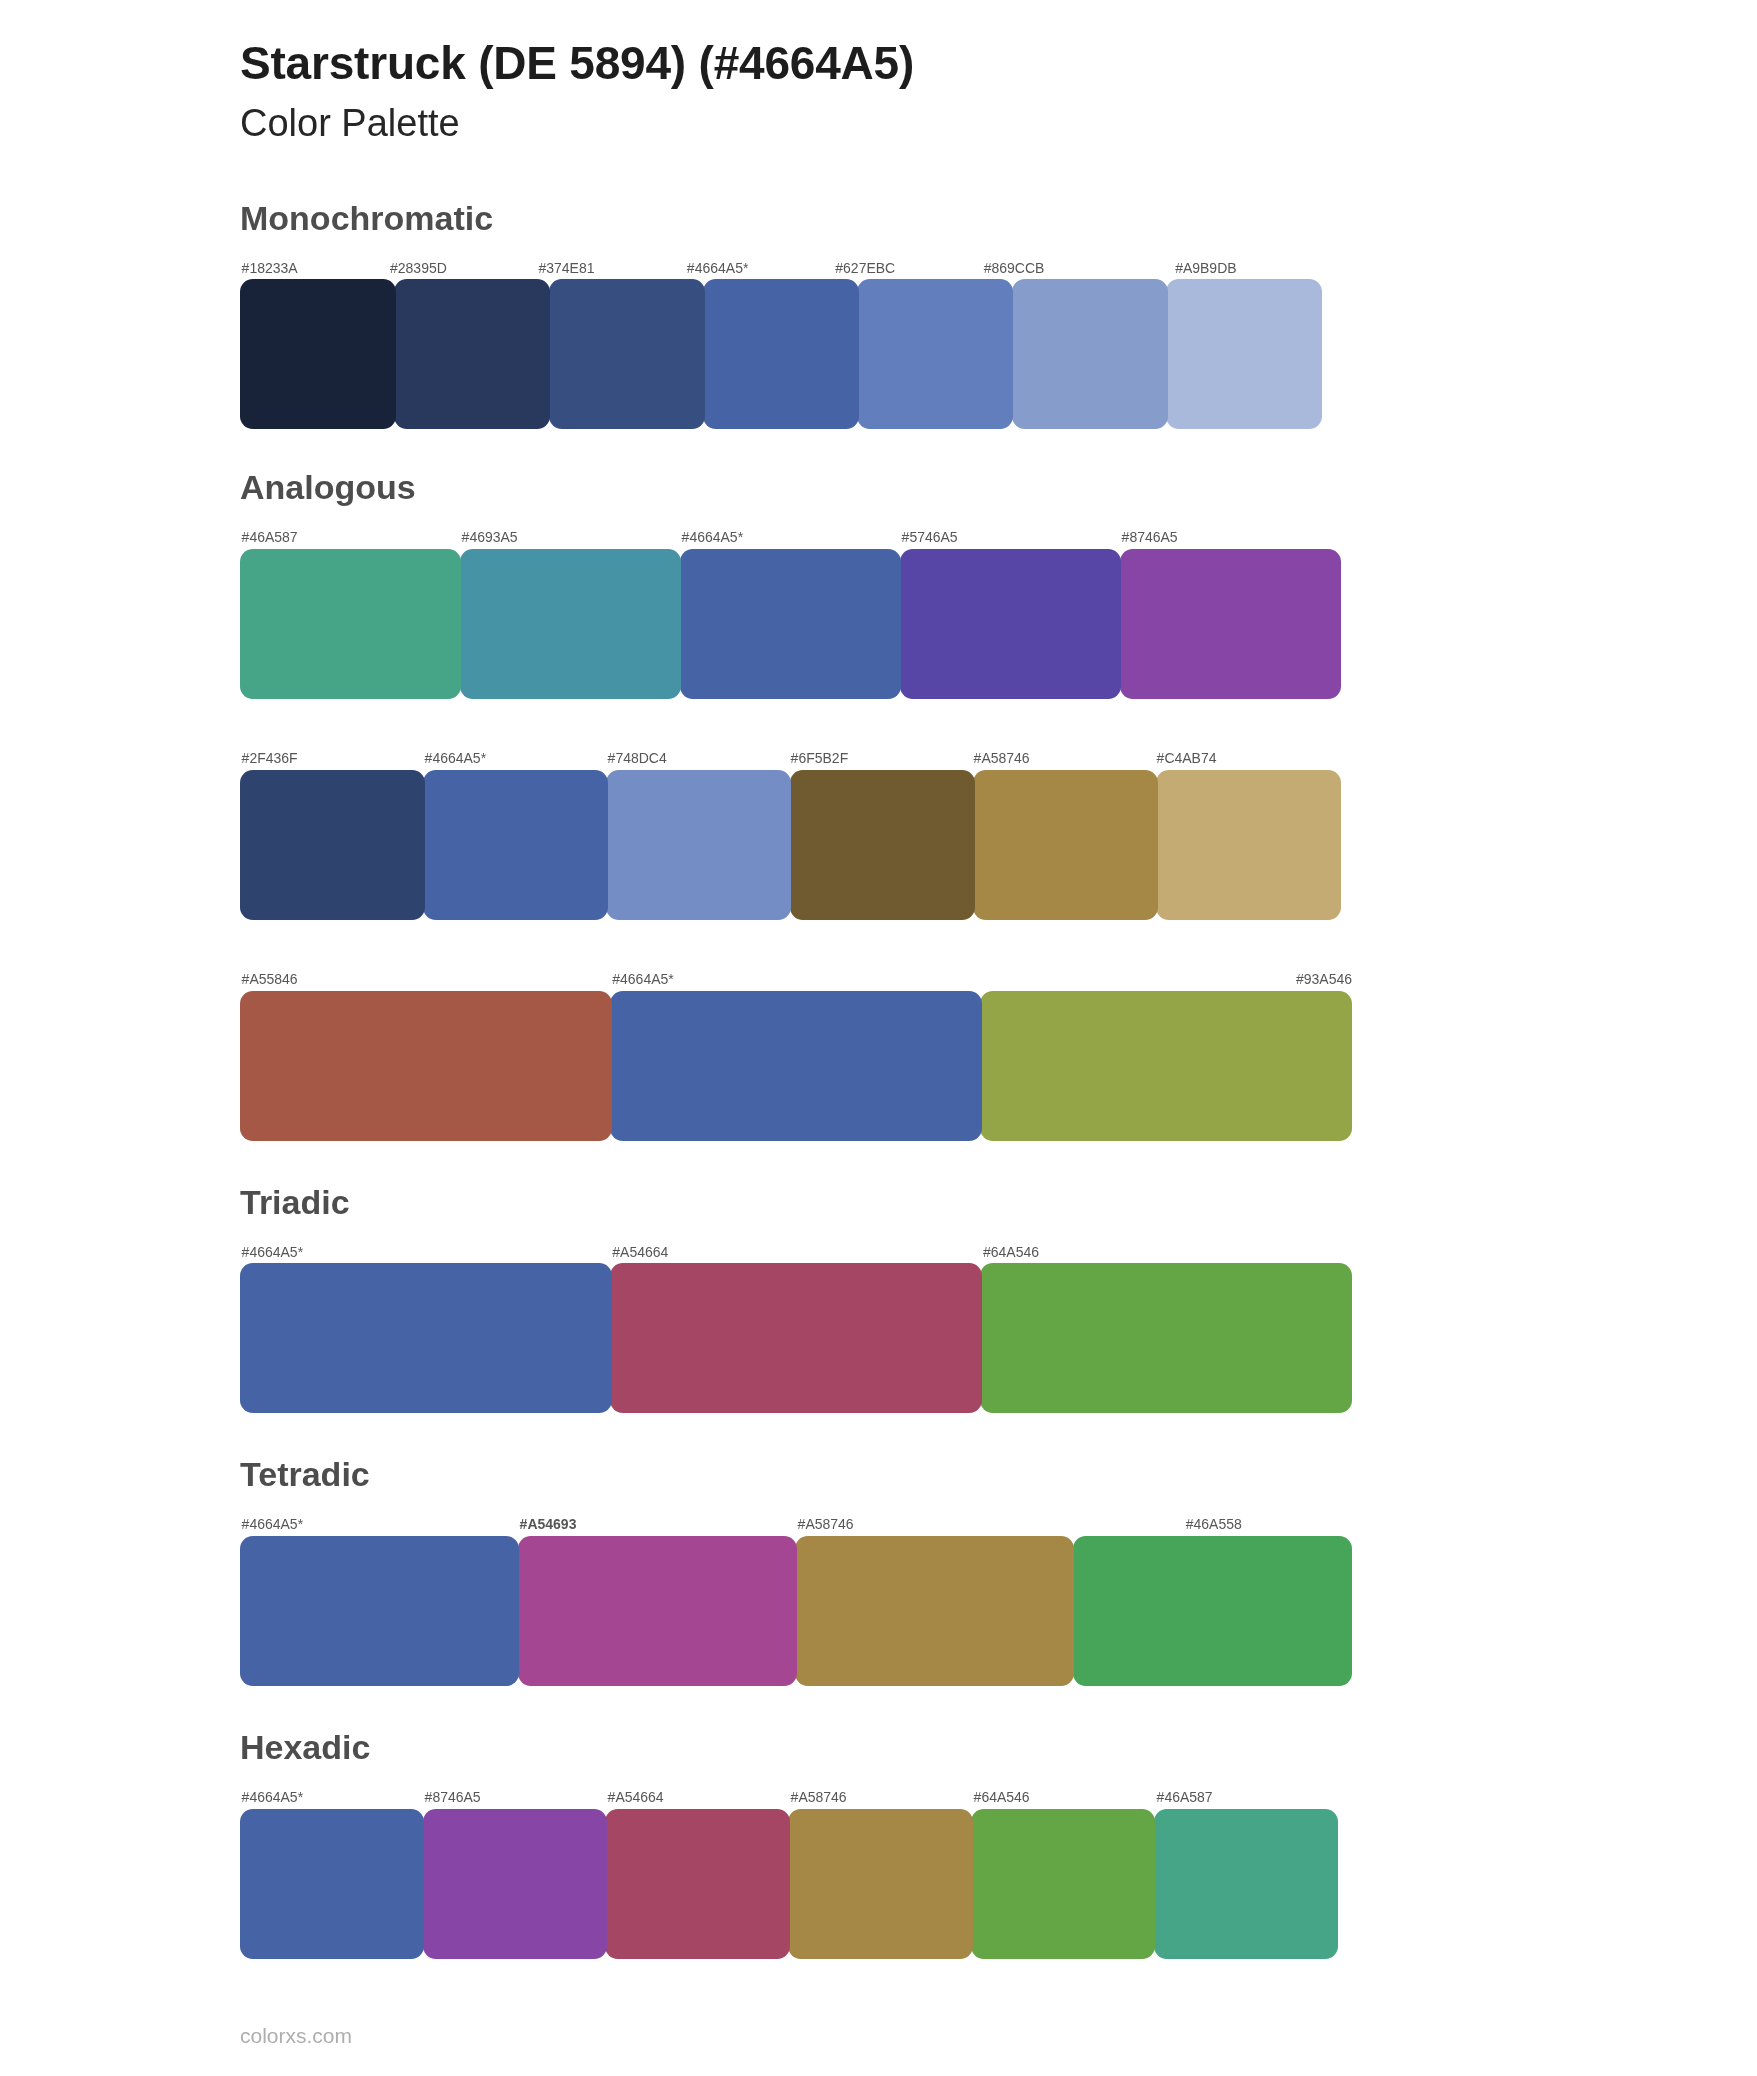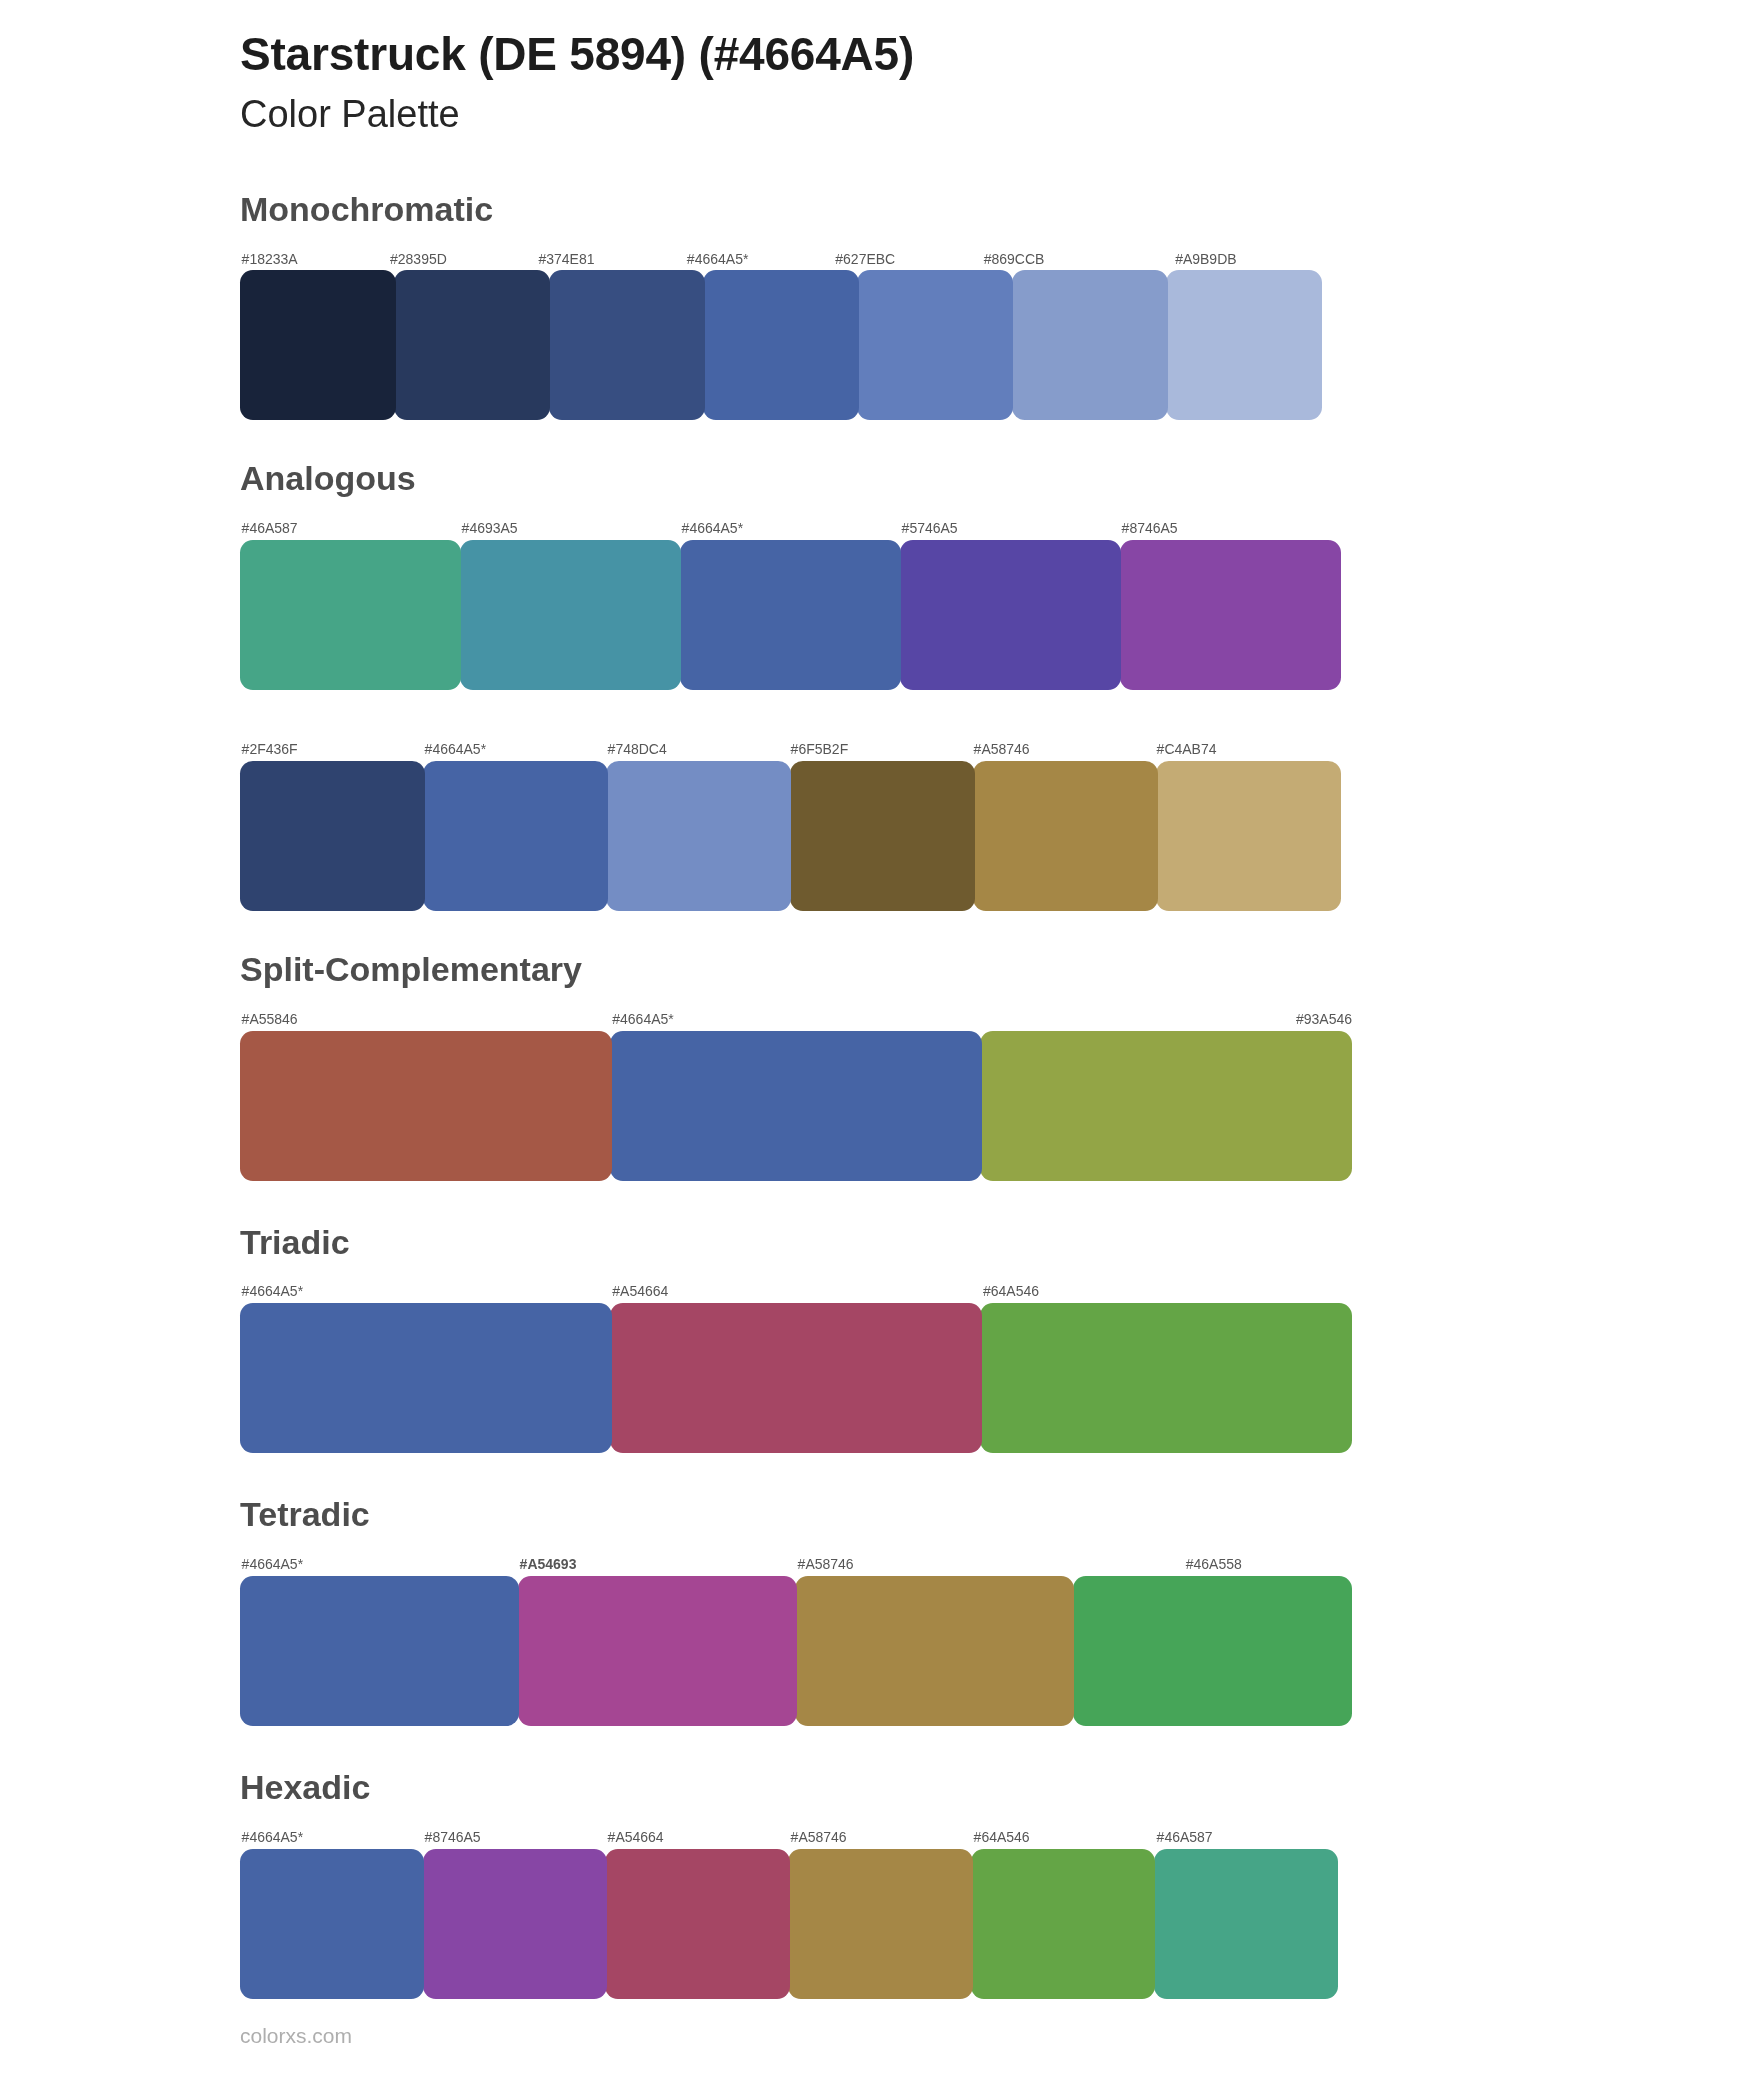--- a/index.html
+++ b/index.html
@@ -14,21 +14,21 @@
     -webkit-font-smoothing: antialiased;
     position: relative;
     overflow: hidden;
   }
   .page {
     position: relative;
     width: 1757px;
     height: 2077px;
     background: #ffffff;
     box-sizing: border-box;
-    padding: 7px 0 0 0;
+    padding: 16px 0 0 0;
   }
 
   
   .header {
     padding: 22.4px 0 0 240px;
   }
   .title {
     font-size: 46px;
     font-weight: bold;
     color: #1d1d1d;
@@ -171,21 +171,20 @@
             <div class="bar" title="#2F436F" style="width: 185px; height: 150px; background: rgb(47, 67, 111); z-index: 6;"></div>
             <div class="bar" title="#4664A5" style="width: 185px; height: 150px; background: rgb(70, 100, 165); z-index: 5;"></div>
             <div class="bar" title="#748DC4" style="width: 185px; height: 150px; background: rgb(116, 141, 196); z-index: 4;"></div>
             <div class="bar" title="#6F5B2F" style="width: 185px; height: 150px; background: rgb(111, 91, 47); z-index: 3;"></div>
             <div class="bar" title="#A58746" style="width: 185px; height: 150px; background: rgb(165, 135, 70); z-index: 2;"></div>
             <div class="bar" title="#C4AB74" style="width: 185px; height: 150px; background: rgb(196, 171, 116); z-index: 1;"></div>
           </div>
         </div>
       </div>
       <div class="section" style="margin-top: 37px;">
-        <div class="section-title">Split-Complementary</div>
         <div class="swatch-block">
           <div class="labels-row" style="width: 1112px;">
             <div class="swatch-label" style="width: 371px;">#A55846</div>
             <div class="swatch-label" style="width: 371px;">#4664A5*</div>
             <div class="swatch-label" style="width: 371px; text-align: right;">#93A546</div>
           </div>
           <div class="bars-row" style="width: 1112px;">
             <div class="bar" title="#A55846" style="width: 372px; height: 150px; background: rgb(165, 88, 70); z-index: 3;"></div>
             <div class="bar" title="#4664A5" style="width: 372px; height: 150px; background: rgb(70, 100, 165); z-index: 2;"></div>
             <div class="bar" title="#93A546" style="width: 372px; height: 150px; background: rgb(147, 165, 70); z-index: 1;"></div>

